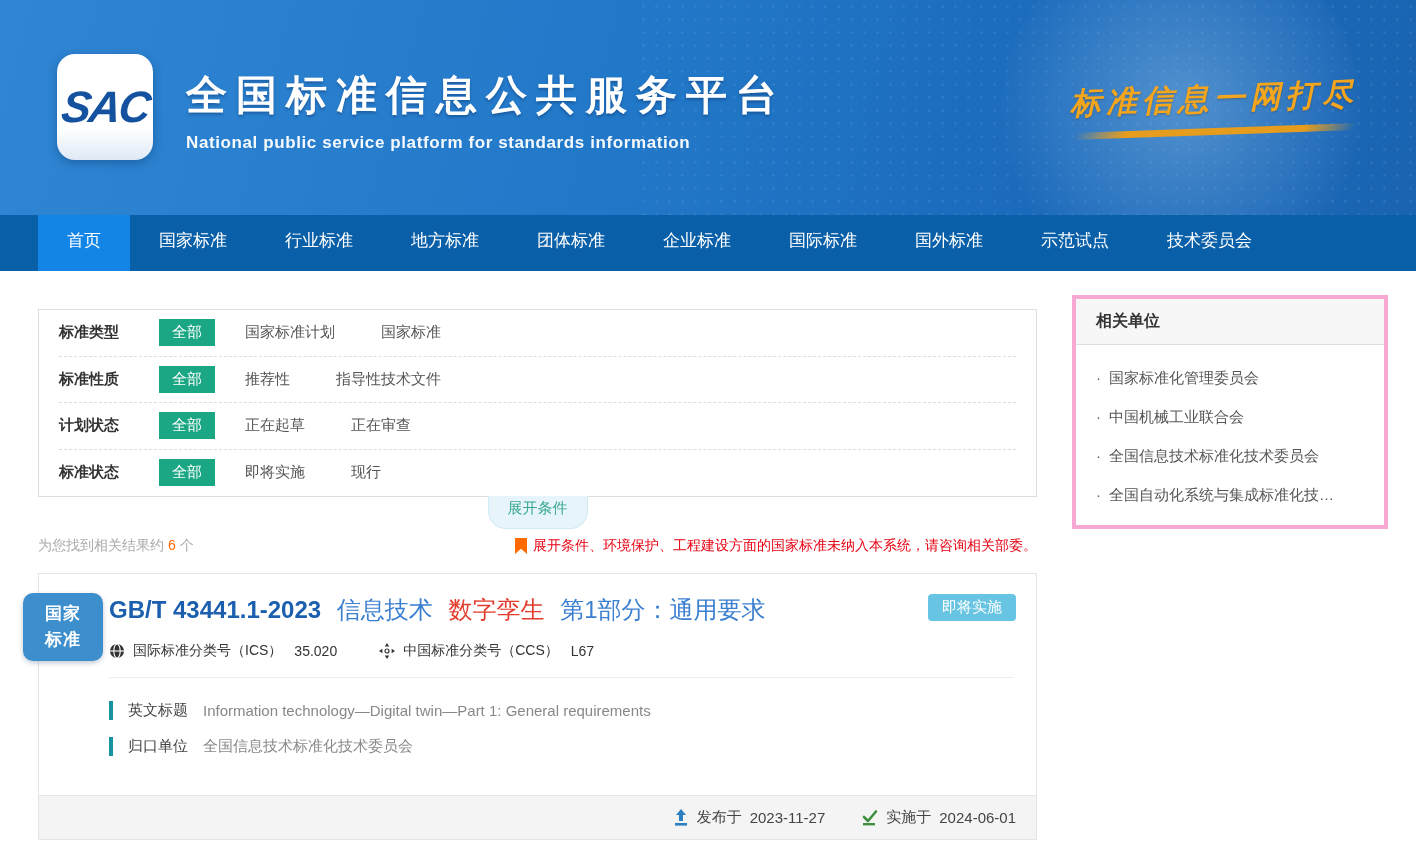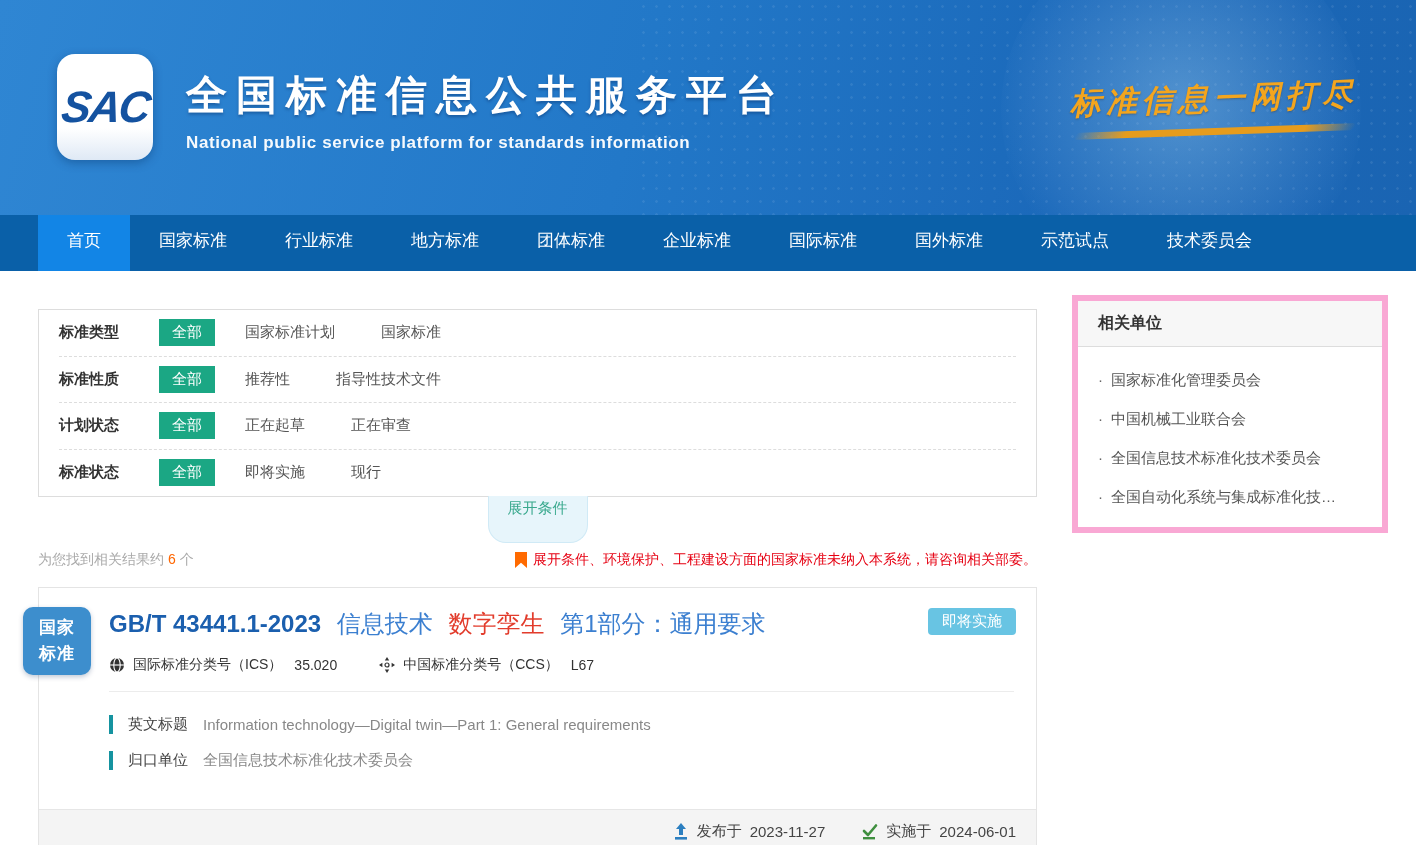--- a/index.html
+++ b/index.html
@@ -50,21 +50,21 @@
   }
   
   .nav { height:56px; background:#0a60a8; display:flex; padding-left:38px; }
   .nav-item {
     color:#fff; font-size:17px; line-height:52px; padding:0 29px; cursor:pointer; white-space:nowrap;
   }
   .nav-item.active { background:#1285e6; }
   
   .content { display:flex; margin:24px 28px 0 38px; align-items:flex-start; }
   .main { width:999px; }
-  .side { width:316px; margin-left:35px; border:6px solid #f9a8d4; background:#fff; }
+  .side { width:316px; margin-left:35px; border:4px solid #f9a8d4; background:#fff; }
   
   .search-row { display:flex; justify-content:space-between; align-items:flex-start; }
   .tab-title {
     font-size:19px; font-weight:bold; color:#1a5dab; padding:6px 4px 14px 6px;
     border-bottom:3px solid #1a74c8; min-width:118px; text-align:left;
   }
   .search-group { display:flex; margin-top:2px; }
   .search-input {
     width:330px; height:40px; border:1px solid #ccc; border-right:none; border-radius:4px 0 0 4px;
     font-size:16px; color:#333; padding:0 13px; outline:none;
@@ -81,31 +81,31 @@
   .f-label { width:100px; font-weight:bold; font-size:15px; color:#333; }
   .f-all {
     background:#1ba784; color:#fff; font-size:15px; padding:4px 13px; border-radius:0;
     margin-right:30px; cursor:pointer;
   }
   .f-opts { display:flex; gap:46px; }
   .f-opt { font-size:15px; color:#555; cursor:pointer; }
   .expand-tab {
     width:100px; margin:-1px auto 0; text-align:center; background:#e7f5fb;
     border:1px solid #d0eaf6; border-top:none; border-radius:0 0 18px 18px;
-    color:#3aa98e; font-size:15px; padding:3px 0 24px; cursor:pointer;
+    color:#3aa98e; font-size:15px; padding:3px 0 10px; cursor:pointer;
   }
   
   .results-line { display:flex; justify-content:space-between; align-items:center; margin-top:8px; }
   .res-summary { color:#aaa; font-size:14px; }
   .res-count { color:#f60; margin:0 4px; }
   .res-notice { display:flex; align-items:center; gap:6px; color:#e60012; font-size:14px; }
   
   .card { margin-top:18px; border:1px solid #e4e4e4; background:#fff; position:relative; }
   .card-badge {
-    position:absolute; left:-16px; top:19px; width:68px; height:68px; background:#3d8ecd;
+    position:absolute; left:-16px; top:19px; width:80px; height:68px; background:#3d8ecd;
     border-radius:10px; color:#fff; font-weight:bold; font-size:17px; letter-spacing:1px;
     display:flex; flex-direction:column; align-items:center; justify-content:center; line-height:1.55;
     box-shadow:0 2px 5px rgba(0,40,90,.25);
   }
   .card-head { padding:20px 20px 0 70px; }
   .title-row { display:flex; justify-content:space-between; align-items:flex-start; }
   .std-title { font-size:24px; line-height:1.3; cursor:pointer; }
   .std-code { font-weight:bold; color:#1b5fae; }
   .std-part { color:#3b7fd0; margin-left:9px; }
   .std-hl { color:#e23c2c; margin-left:9px; }

